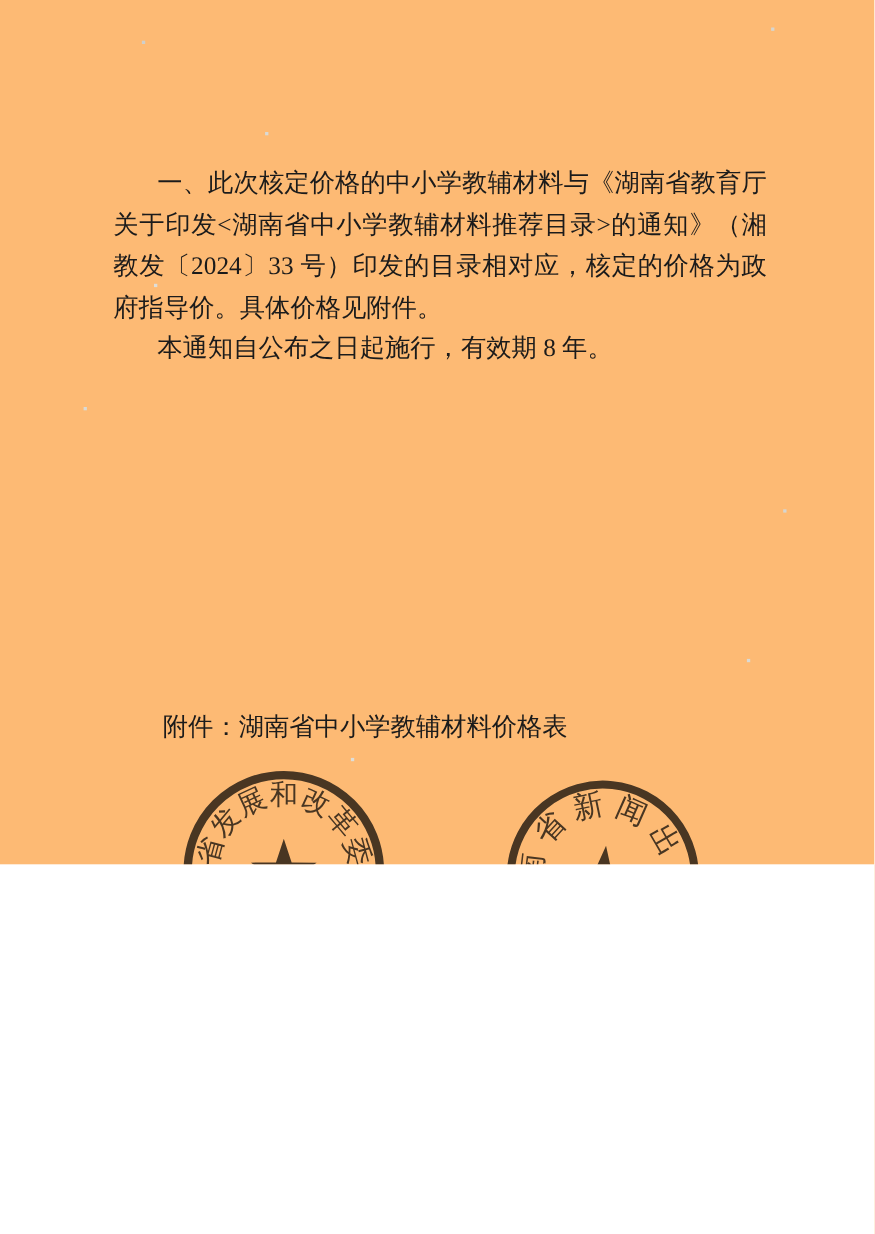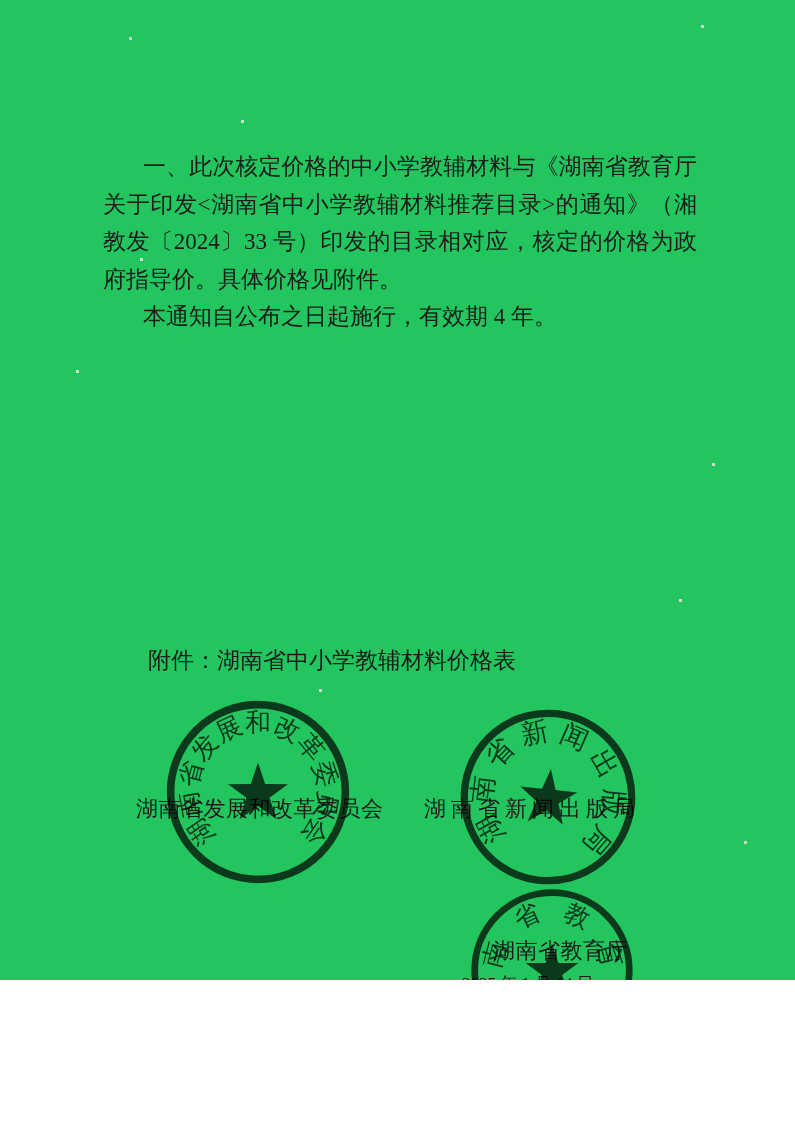--- a/index.html
+++ b/index.html
@@ -1,20 +1,20 @@
 <!DOCTYPE html>
 <html><head>
 <meta charset="utf-8">
 <style>
   html, body { margin: 0; padding: 0; background: #ffffff; }
   .page {
     position: relative;
     width: 795px;
-    height: 980px;
-    background: #22c55e;
+    height: 786px;
+    background: #fdba74;
     font-family: "Liberation Serif", "DejaVu Serif", serif;
     color: #1b1b1b;
     overflow: hidden;
   }
   .body-text {
     position: absolute;
     left: 103px;
     top: 148px;
     width: 594px;
     font-size: 23px;
@@ -74,21 +74,21 @@
   }
 </style>
 </head>
 <body>
 
 <div class="page">
   <div class="noise"></div>
 
   <div class="body-text">
     <p>一、此次核定价格的中小学教辅材料与《湖南省教育厅关于印发&lt;湖南省中小学教辅材料推荐目录&gt;的通知》（湘教发〔2024〕33 号）印发的目录相对应，核定的价格为政府指导价。具体价格见附件。</p>
-    <p>本通知自公布之日起施行，有效期 4 年。</p>
+    <p>本通知自公布之日起施行，有效期 8 年。</p>
   </div>
 
   <div class="attachment">附件：湖南省中小学教辅材料价格表</div>
 
   <div class="org org-left">湖南省发展和改革委员会</div>
   <div class="org org-right">湖南省新闻出版局</div>
   <div class="org org-bottom">湖南省教育厅</div>
   <div class="date">2025 年 1 月 14 日</div>
 
   <svg class="seal seal-left" width="190" height="190" viewBox="0 0 200 200">

